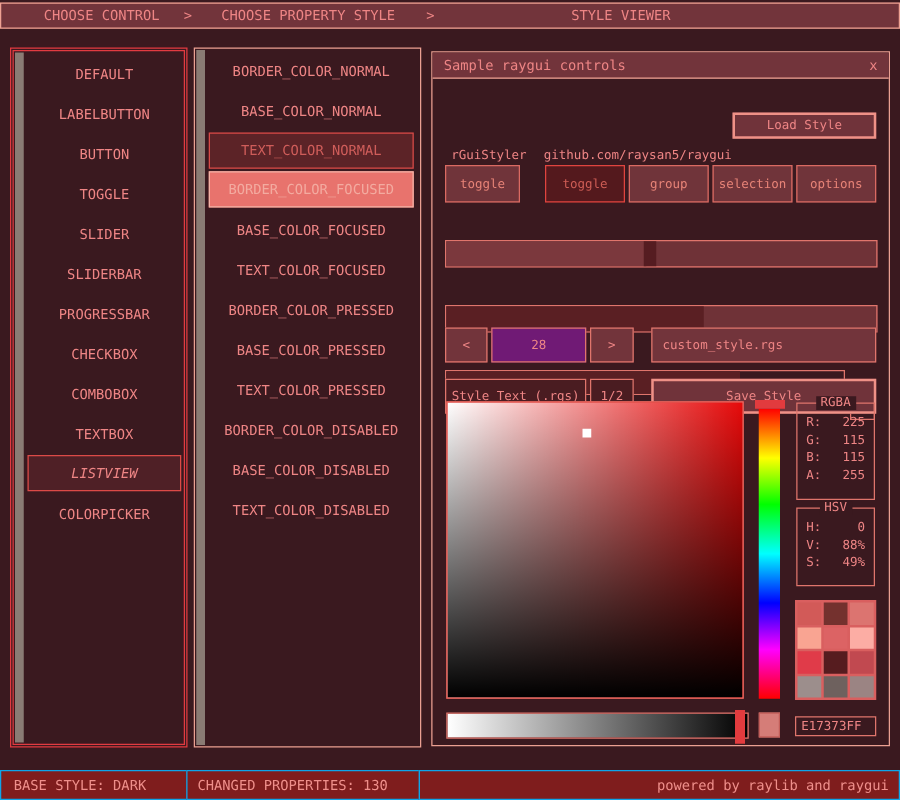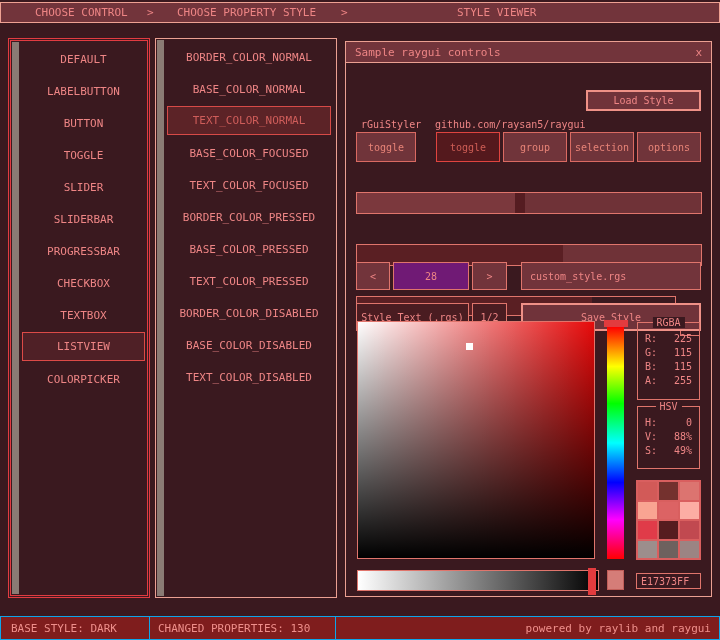--- a/index.html
+++ b/index.html
@@ -14,21 +14,21 @@
   .topbar span{position:absolute;top:3px;white-space:nowrap;}
   
   .panel-left{left:8px;top:38px;width:142px;height:560px;border:1px solid #e23b41;padding:1px;}
   .panel-left-inner{position:relative;width:100%;height:100%;border:1px solid #e23b41;box-sizing:border-box;}
   .panel-mid{left:155px;top:38px;width:182px;height:560px;border:1px solid #eba092;}
   .scrollbar{position:absolute;left:1px;top:1px;bottom:1px;width:7px;background:#8a7b74;}
   .list{position:absolute;left:11px;top:2px;right:2px;}
   .panel-mid .list{right:5px;}
   .list-row{height:32px;display:flex;align-items:center;justify-content:center;box-sizing:border-box;white-space:nowrap;}
   .list-row.selected{height:29px;margin:1px 0 2px 0;border:1px solid #d84a47;background:#5c2327;}
-  .panel-left .list-row.selected{background:#4f2026;border-color:#dc4a47;}
+  .panel-left .list-row.selected{background:#4f2026;border-color:#dc4a47;font-style:italic;}
   .panel-mid .list-row.selected{color:#cf5d5a;}
   .list-row.focused{height:29px;margin:1px 0 2px 0;border:1px solid #f3b3a7;background:#e8736d;color:#f3aba0;}
   
   .window{left:345px;top:41px;width:367px;height:556px;border:1px solid #eba092;background:#3a191f;font-size:10px;}
   .titlebar{position:relative;height:21px;background:#72343b;border-bottom:1px solid #eba092;display:flex;align-items:center;justify-content:space-between;padding:0 9px;box-sizing:border-box;font-size:11px;}
   .btn{display:flex;align-items:center;justify-content:center;background:#72343b;border:1px solid #e0756c;color:#ee8585;white-space:nowrap;cursor:default;}
   .btn.big{border:2px solid #ef9187;background:#70333a;}
   .btn.dark{background:#4a1c21;}
   .toggle-opt{background:#70343a;border-color:#da6a62;color:#e78377;}
   .toggle-opt.active{background:#54191d;border-color:#e0443f;color:#ce5d55;}
@@ -72,34 +72,36 @@
     <div class="scrollbar"></div>
     <div class="list" id="controls-list">
         <div class="list-row">DEFAULT</div>
         <div class="list-row">LABELBUTTON</div>
         <div class="list-row">BUTTON</div>
         <div class="list-row">TOGGLE</div>
         <div class="list-row">SLIDER</div>
         <div class="list-row">SLIDERBAR</div>
         <div class="list-row">PROGRESSBAR</div>
         <div class="list-row">CHECKBOX</div>
+        <div class="list-row">COMBOBOX</div>
         <div class="list-row">TEXTBOX</div>
         <div class="list-row selected">LISTVIEW</div>
         <div class="list-row">COLORPICKER</div>
       </div>
   </div>
 </div>
 
 <div class="abs panel-mid" style="position:absolute;">
   <div style="position:relative;width:100%;height:100%;">
     <div class="scrollbar"></div>
     <div class="list" id="props-list">
         <div class="list-row">BORDER_COLOR_NORMAL</div>
         <div class="list-row">BASE_COLOR_NORMAL</div>
         <div class="list-row selected">TEXT_COLOR_NORMAL</div>
+        <div class="list-row focused">BORDER_COLOR_FOCUSED</div>
         <div class="list-row">BASE_COLOR_FOCUSED</div>
         <div class="list-row">TEXT_COLOR_FOCUSED</div>
         <div class="list-row">BORDER_COLOR_PRESSED</div>
         <div class="list-row">BASE_COLOR_PRESSED</div>
         <div class="list-row">TEXT_COLOR_PRESSED</div>
         <div class="list-row">BORDER_COLOR_DISABLED</div>
         <div class="list-row">BASE_COLOR_DISABLED</div>
         <div class="list-row">TEXT_COLOR_DISABLED</div>
       </div>
   </div>

